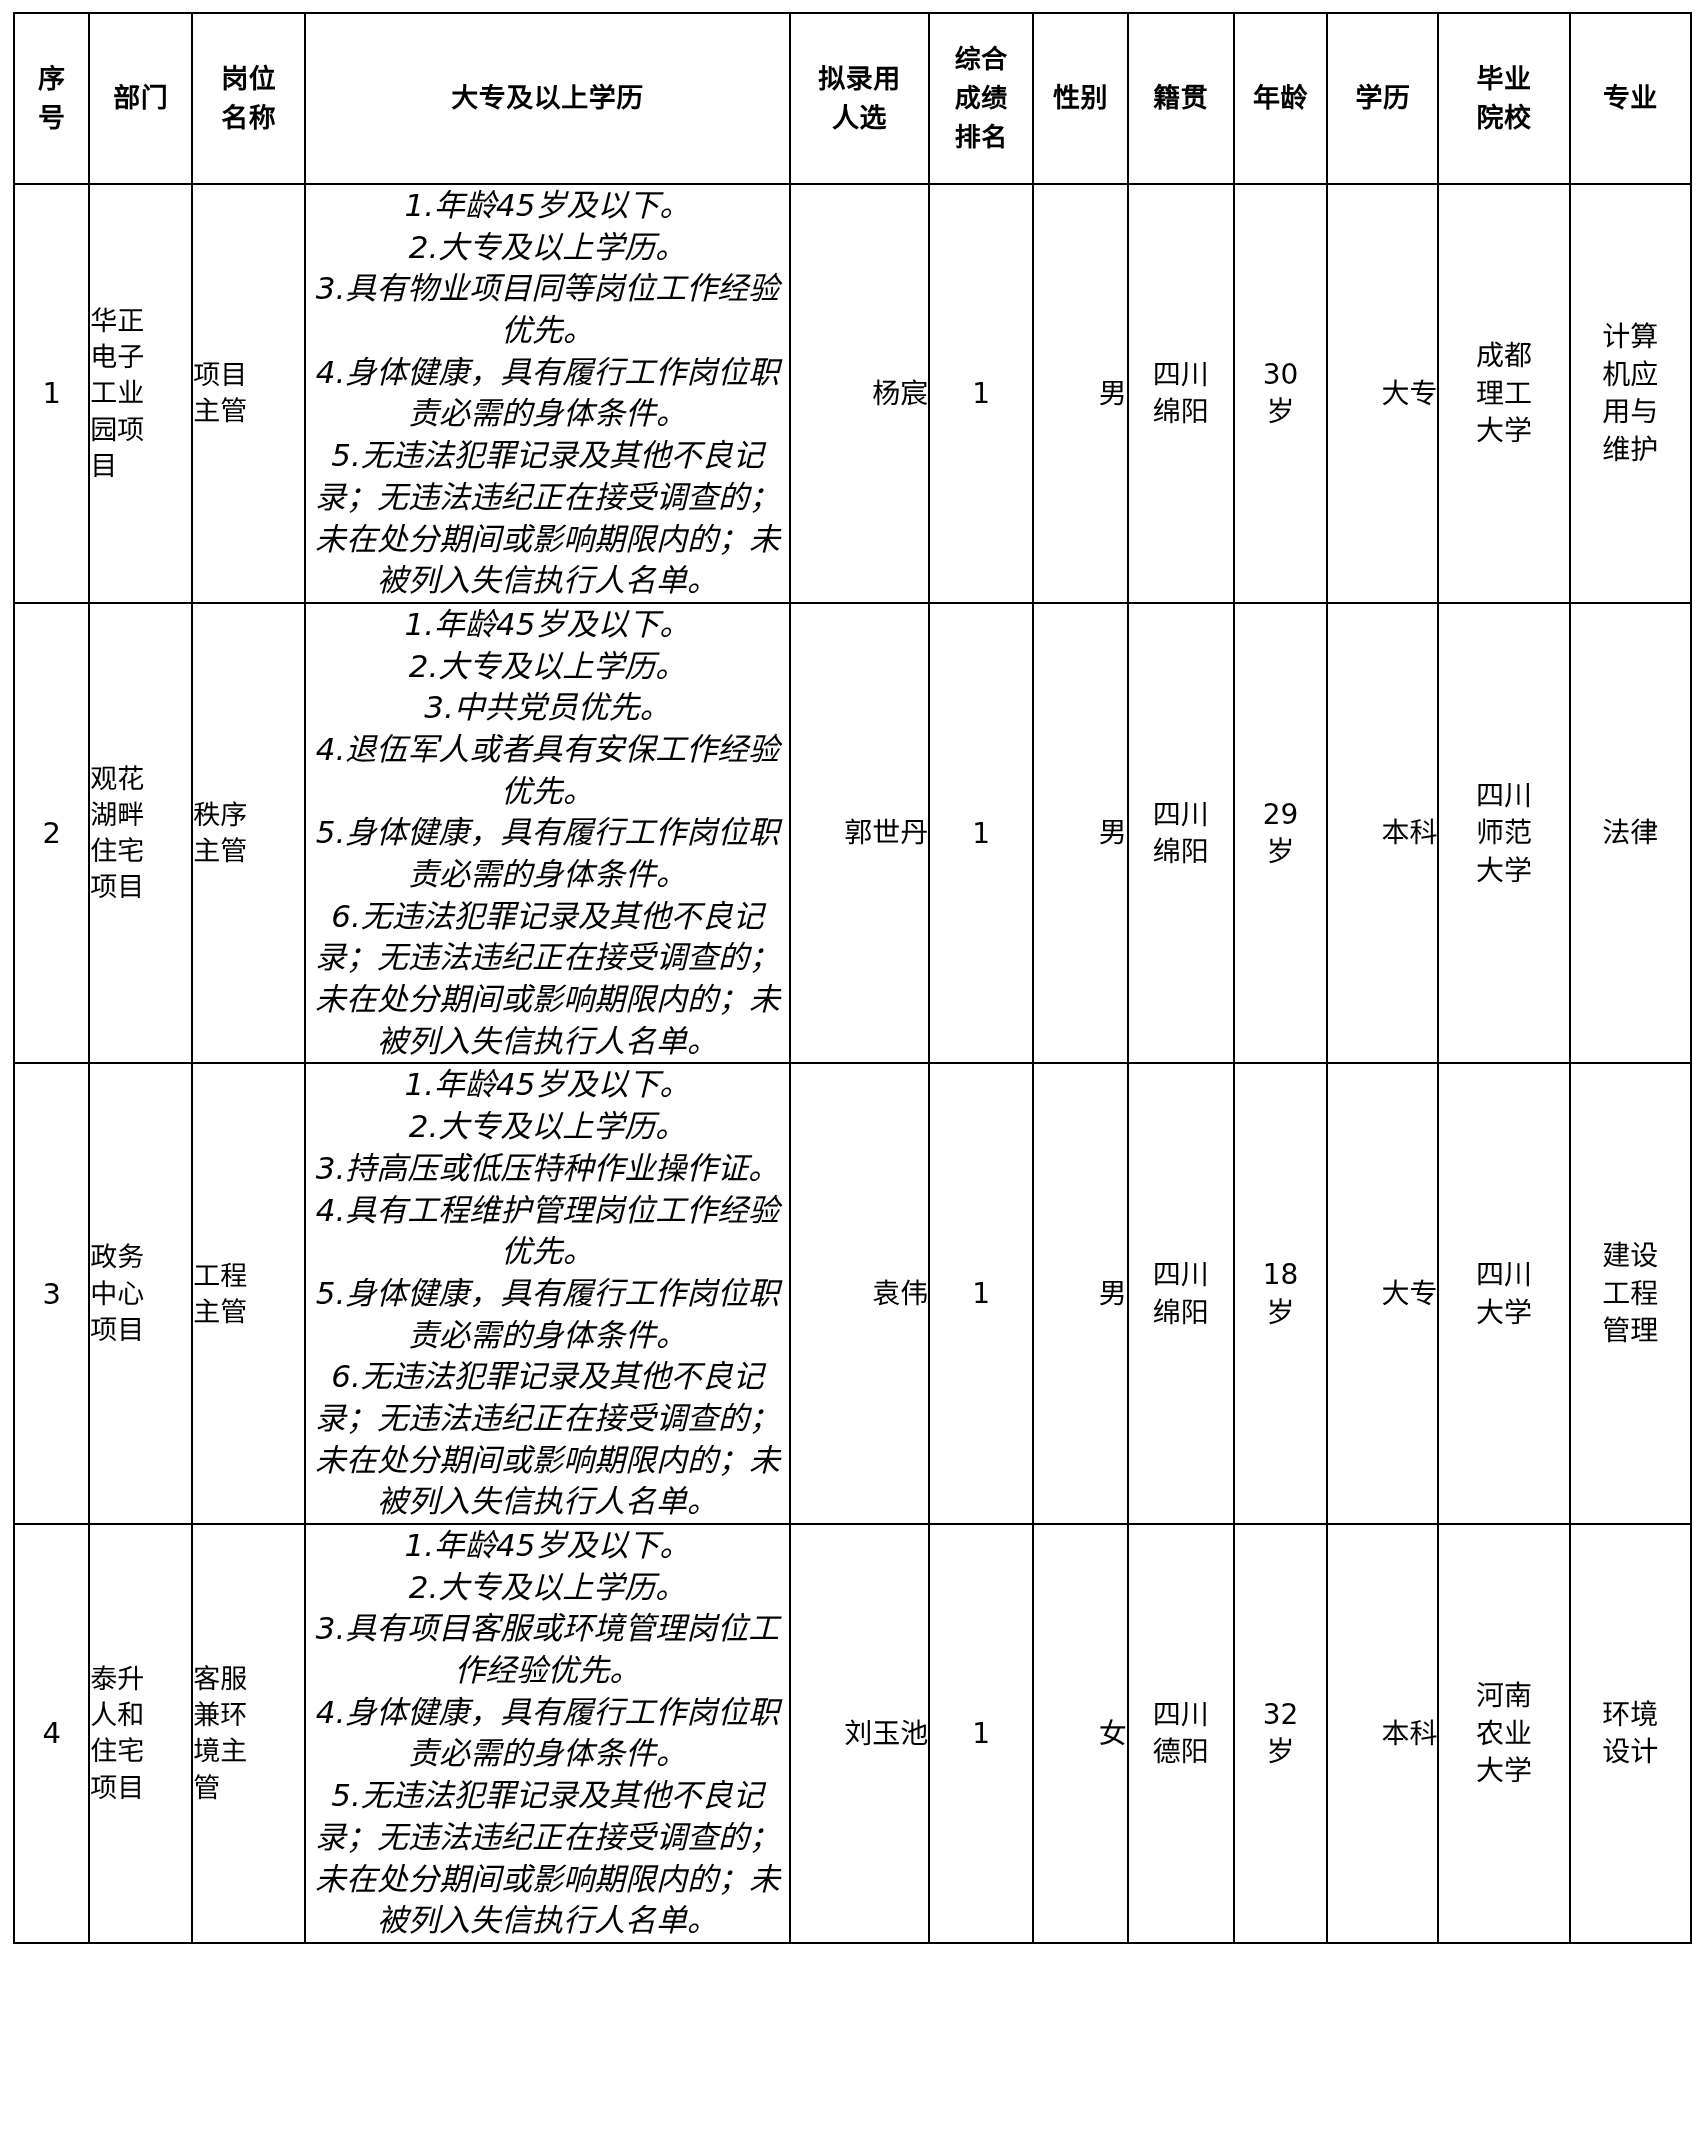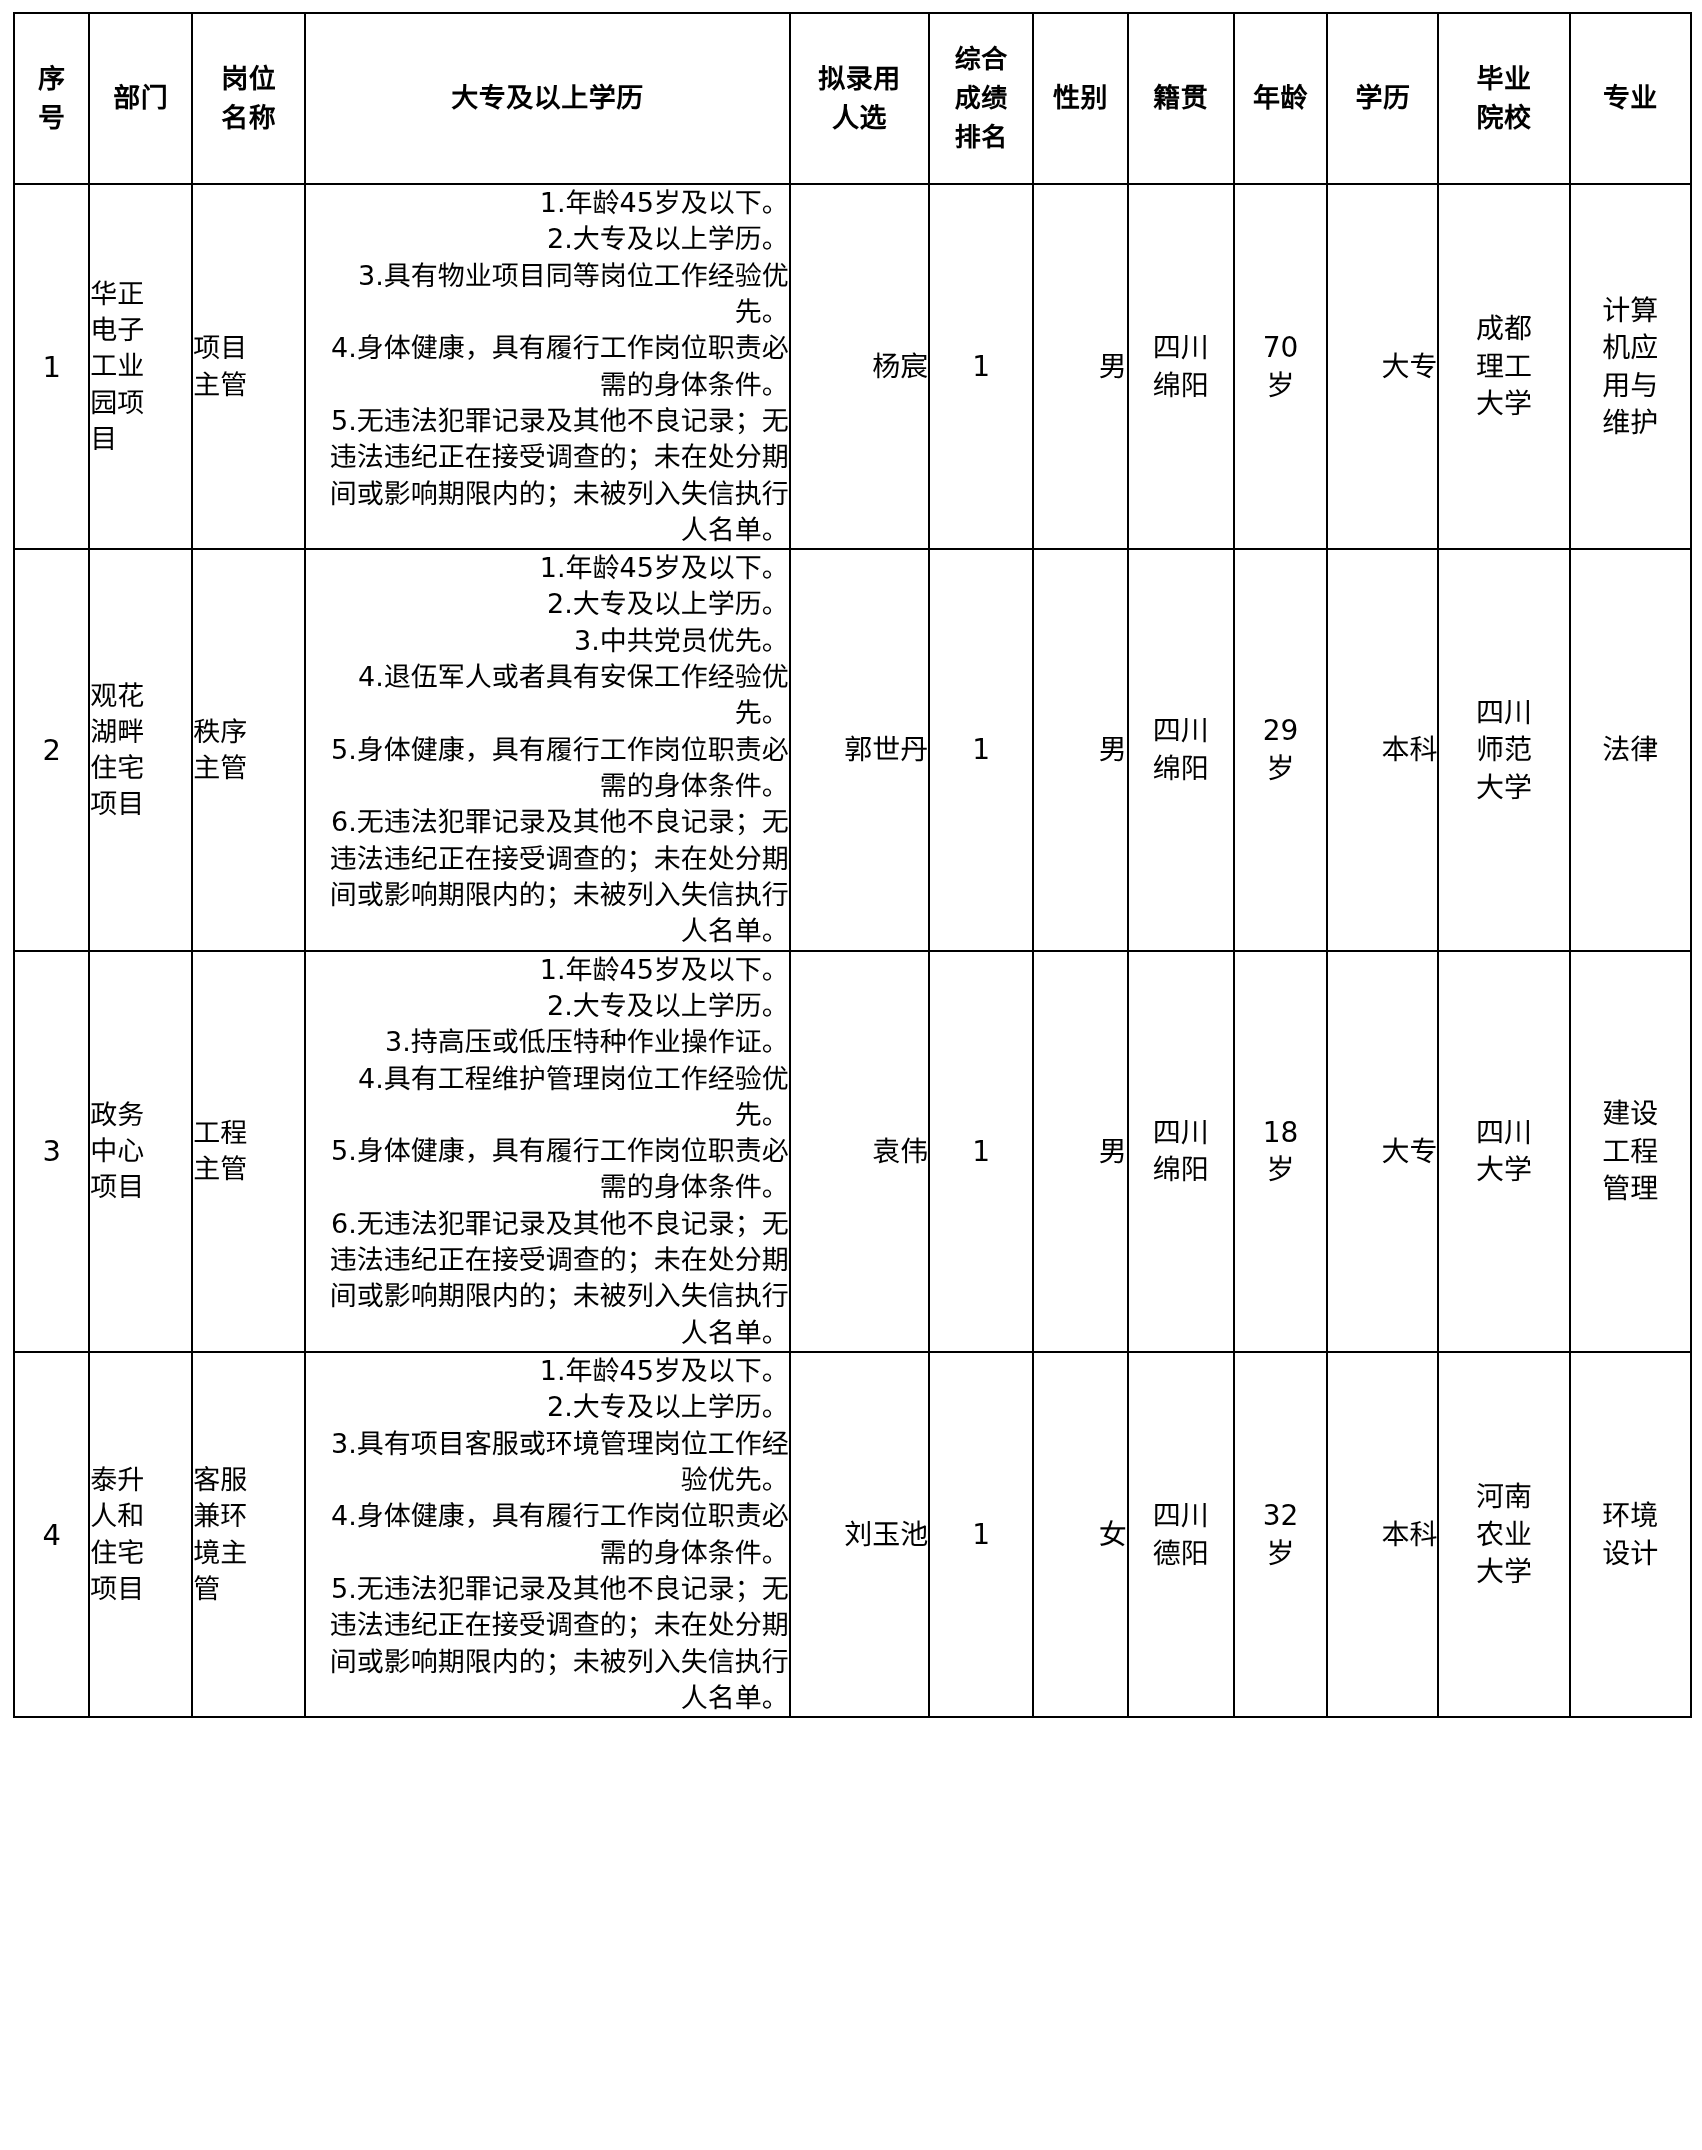--- a/index.html
+++ b/index.html
@@ -77,26 +77,27 @@
     font-weight: normal;
   }
   td.narrow-stack {
     text-align: left;
     font-size: 27px;
     line-height: 1.34;
     padding: 6px 3px;
     word-break: break-all;
   }
   td.req-cell {
-    text-align: right;
-    font-size: 27px;
+    text-align: center;
+    font-size: 31px;
     line-height: 1.345;
     padding: 13px 6px 13px 11px;
     white-space: pre-line;
     word-break: break-all;
+    font-style: italic;
   }
   td.plain-cell {
     text-align: right;
     font-size: 28px;
     line-height: 1.34;
     padding: 4px 2px;
     word-break: break-all;
   }
   td.rank-cell {
     text-align: center;
@@ -196,21 +197,21 @@
 4.身体健康，具有履行工作岗位职责必需的身体条件。
 5.无违法犯罪记录及其他不良记录；无违法违纪正在接受调查的；未在处分期间或影响期限内的；未被列入失信执行人名单。</td>
           <td class="plain-cell">杨宸</td>
           <td class="rank-cell">1</td>
           <td class="plain-cell">男</td>
           <td class="stack-cell">
             <span class="vstack-line">四川</span>
             <span class="vstack-line">绵阳</span>
           </td>
           <td class="stack-cell">
-            <span class="vstack-line">70</span>
+            <span class="vstack-line">30</span>
             <span class="vstack-line">岁</span>
           </td>
           <td class="plain-cell">大专</td>
           <td class="stack-cell">
             <span class="vstack-line">成都</span>
             <span class="vstack-line">理工</span>
             <span class="vstack-line">大学</span>
           </td>
           <td class="stack-cell">
             <span class="vstack-line">计算</span>

